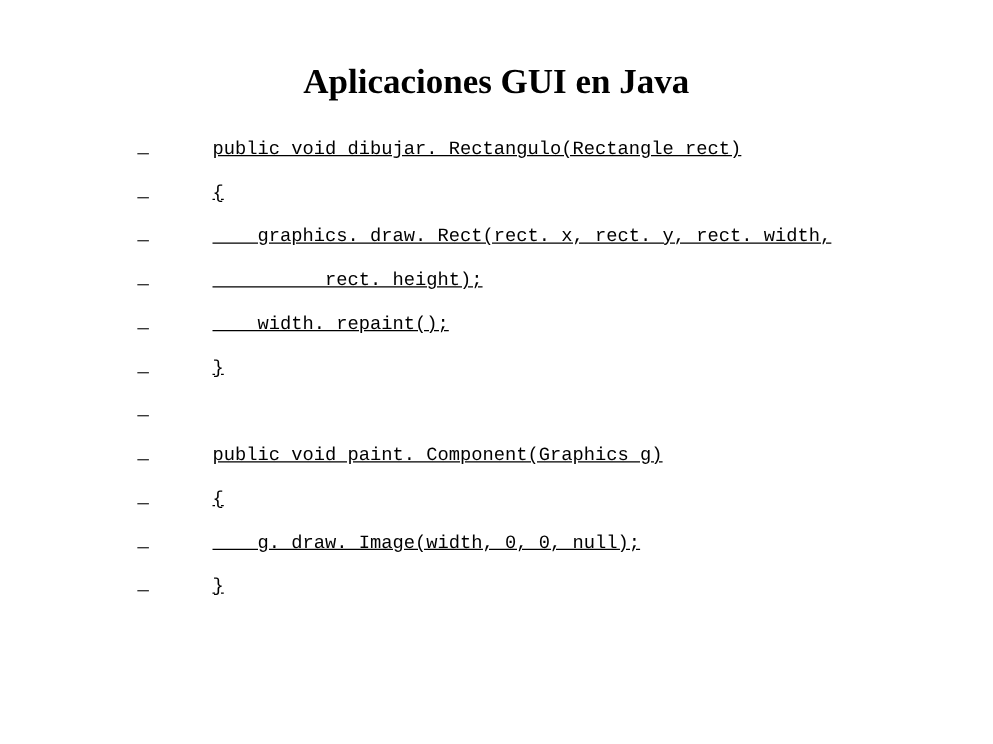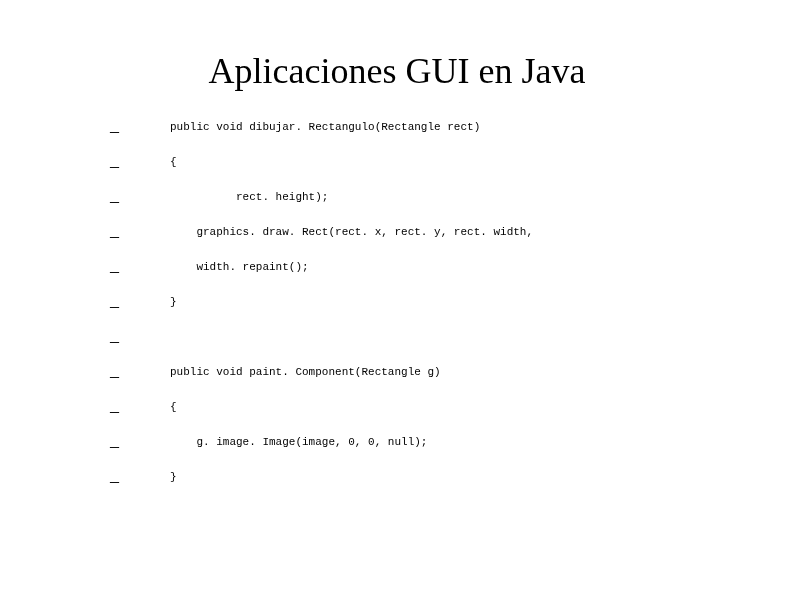--- a/index.html
+++ b/index.html
@@ -10,59 +10,60 @@
     background: #ffffff;
     font-family: "Times New Roman", Times, serif;
     color: #000000;
   }
   .slide {
     padding: 40px 60px 40px 60px;
     box-sizing: border-box;
   }
   .title {
     text-align: center;
-    font-size: 36px;
-    font-weight: normal;
+    font-size: 28px;
+    font-weight: bold;
     margin: 10px 0 30px 0;
   }
   .code-list {
     list-style: none;
     padding: 0;
     margin: 0 0 0 50px;
   }
   .code-list li {
     position: relative;
     padding-left: 60px;
     font-family: "Courier New", Courier, monospace;
-    font-size: 11px;
+    font-size: 15px;
     line-height: 1.0;
     margin-bottom: 20px;
     min-height: 15px;
     white-space: pre;
+    text-decoration: underline;
   }
   .code-list li::before {
     content: "–";
     position: absolute;
     left: 0;
     top: 0;
     font-family: "Times New Roman", serif;
     font-size: 18px;
   }
 </style>
 </head>
 <body>
 
 <div class="slide">
   <h1 class="title">Aplicaciones GUI en Java</h1>
   <ul class="code-list">
     <li>public void dibujar. Rectangulo(Rectangle rect)</li>
     <li>{</li>
+    <li>    graphics. draw. Rect(rect. x, rect. y, rect. width,</li>
     <li>          rect. height);</li>
-    <li>    graphics. draw. Rect(rect. x, rect. y, rect. width,</li>
     <li>    width. repaint();</li>
     <li>}</li>
     <li></li>
-    <li>public void paint. Component(Rectangle g)</li>
+    <li>public void paint. Component(Graphics g)</li>
     <li>{</li>
-    <li>    g. image. Image(image, 0, 0, null);</li>
+    <li>    g. draw. Image(width, 0, 0, null);</li>
     <li>}</li>
   </ul>
 </div>
 
 </body></html>

